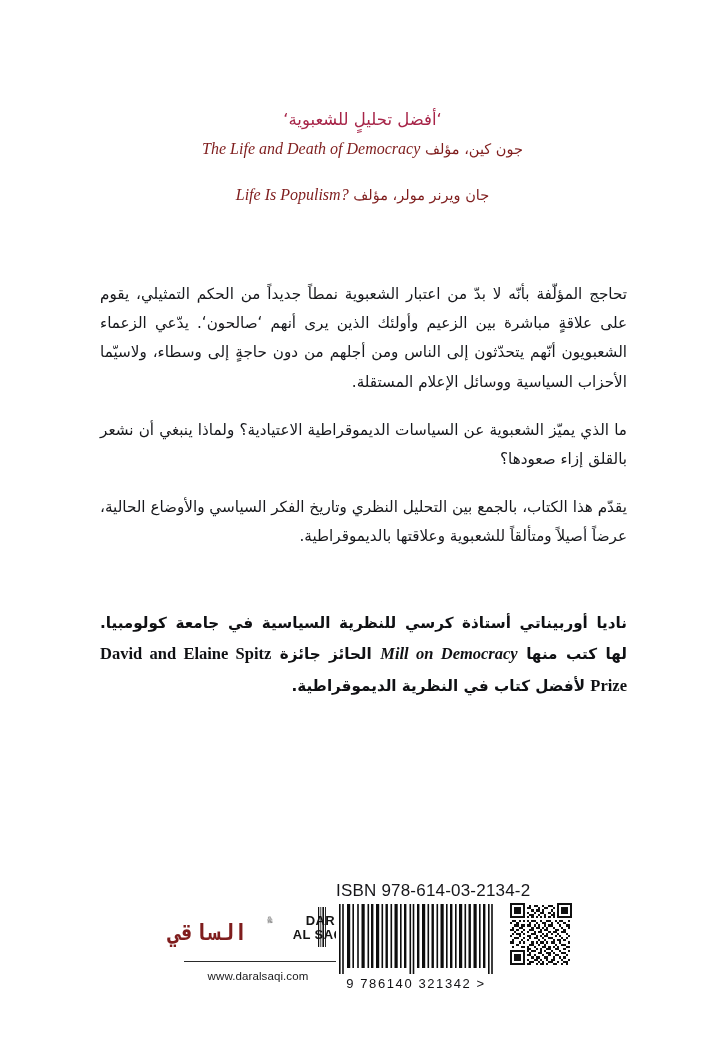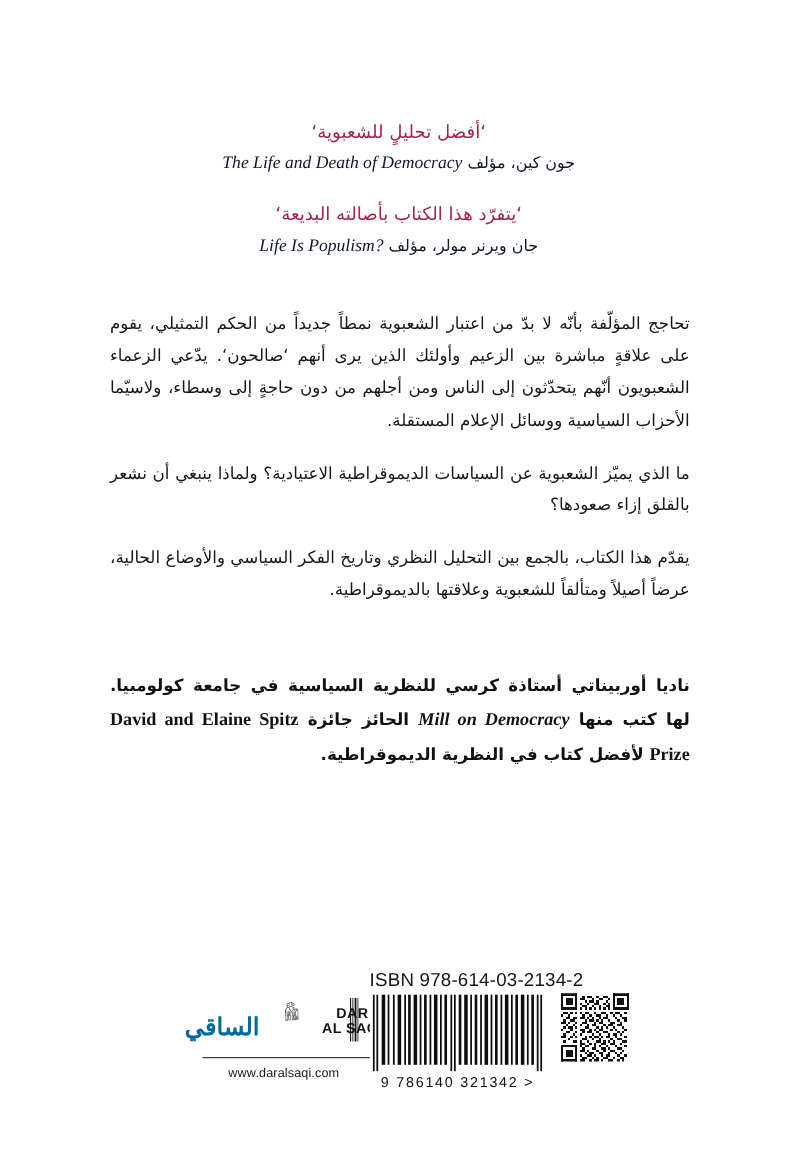--- a/index.html
+++ b/index.html
@@ -41,21 +41,21 @@
     color: #a72448;
     direction: rtl;
     unicode-bidi: isolate;
     margin: 0 0 4px 0;
     font-weight: 400;
   }
   .blurb-attrib {
     font-family: "DejaVu Serif", serif;
     font-size: 14.5px;
     line-height: 1.5;
-    color: #0f172a;
+    color: #7f1d1d;
     direction: rtl;
     unicode-bidi: isolate;
     margin: 0;
   }
   .blurb-attrib .title-en {
     font-family: "Liberation Serif", serif;
     font-style: italic;
     font-size: 16px;
     direction: ltr;
     unicode-bidi: isolate;
@@ -148,24 +148,24 @@
     line-height: 1.12;
     letter-spacing: 0.4px;
     color: #141414;
     direction: ltr;
     text-align: center;
     padding-bottom: 12px;
     white-space: nowrap;
   }
   .pub-mark { width: 66px; height: 70px; display:block; }
   .pub-arabic {
-    font-family: Liberation Serif, serif;
+    font-family: Liberation Mono, monospace;
     font-size: 22px;
     font-weight: 700;
-    color: #0369a1;
+    color: #7f1d1d;
     direction: rtl;
     padding-bottom: 8px;
     white-space: nowrap;
   }
   .pub-rule {
     margin-top: 6px;
     border-top: 1px solid #2a2a2a;
     width: 164px;
   }
   .pub-url {
@@ -232,21 +232,20 @@
   <div class="blurbs">
 
     <div class="blurb">
       <p class="blurb-quote">‘أفضل تحليلٍ للشعبوية‘</p>
       <p class="blurb-attrib">
         <span>جون كين، مؤلف </span><span class="title-en">The Life and Death of Democracy</span>
       </p>
     </div>
 
     <div class="blurb">
-      <p class="blurb-quote">‘يتفرّد هذا الكتاب بأصالته البديعة‘</p>
       <p class="blurb-attrib">
         <span>جان ويرنر مولر، مؤلف </span><span class="title-en">Life Is Populism?</span>
       </p>
     </div>
 
   </div>
 
   <div class="body-copy">
     <p>تحاجج المؤلّفة بأنّه لا بدّ من اعتبار الشعبوية نمطاً جديداً من الحكم التمثيلي، يقوم على علاقةٍ مباشرة بين الزعيم وأولئك الذين يرى أنهم ‘صالحون‘. يدّعي الزعماء الشعبويون أنّهم يتحدّثون إلى الناس ومن أجلهم من دون حاجةٍ إلى وسطاء، ولاسيّما الأحزاب السياسية ووسائل الإعلام المستقلة.</p>
     <p>ما الذي يميّز الشعبوية عن السياسات الديموقراطية الاعتيادية؟ ولماذا ينبغي أن نشعر بالقلق إزاء صعودها؟</p>

